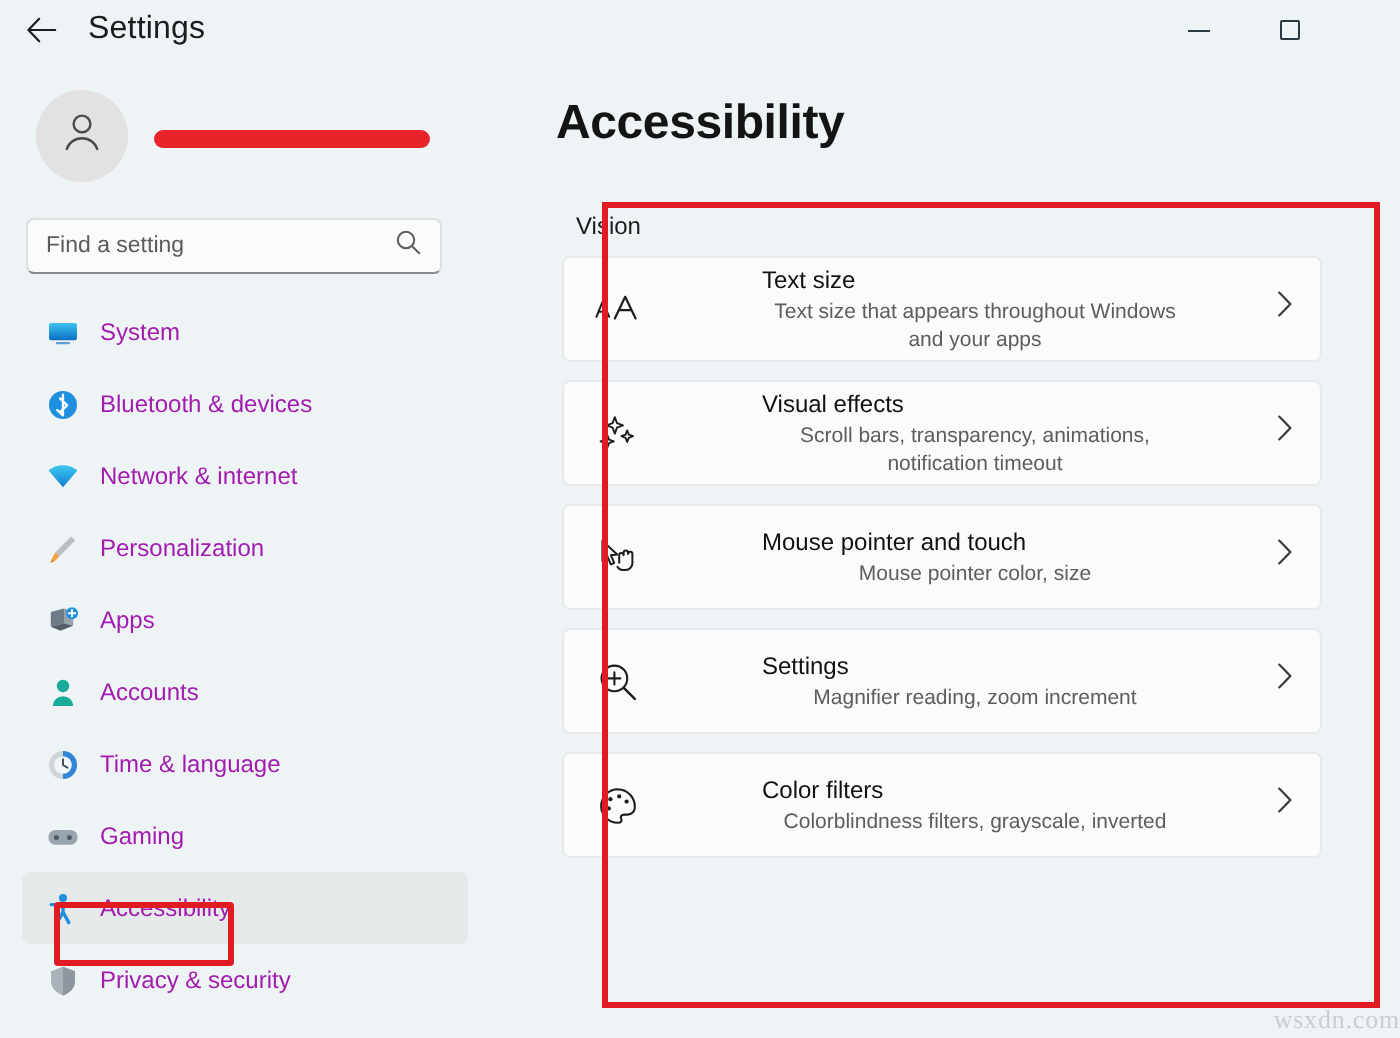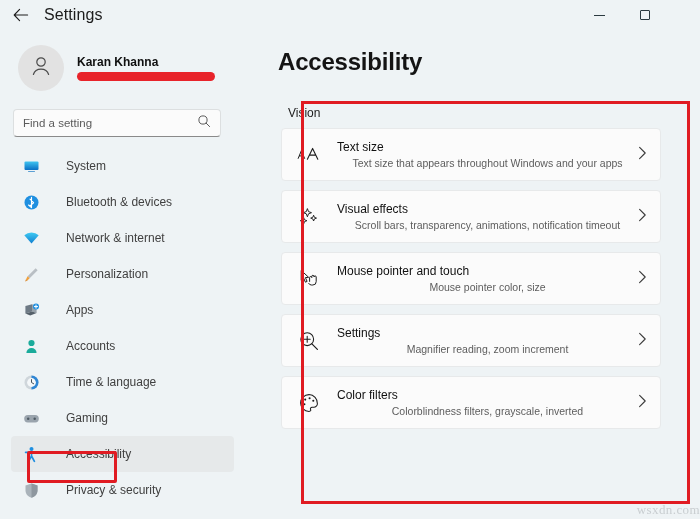--- a/index.html
+++ b/index.html
@@ -164,23 +164,23 @@
     position: relative;
     margin: 0 14px 0 11px;
   }
   .nav-item.selected { background: #e6e9ea; }
   .nav-item .ico {
     width: 18px; height: 18px;
     flex: 0 0 18px;
     display: flex; align-items: center; justify-content: center;
   }
   .nav-item .lbl {
-    margin-left: 26px;
+    margin-left: 10px;
     font-size: 12px;
-    color: #404040;
+    color: #a21caf;
     white-space: nowrap;
   }
 
   
   .hl-accessibility {
     position: absolute;
     left: 27px;
     top: 421px;
     width: 90px;
     height: 32px;
@@ -221,20 +221,21 @@
   .card {
     width: 380px;
     height: 53px;
     margin: 0 0 9px 7px;
     background: #fbfbfb;
     border: 1px solid #e7e9ea;
     border-radius: 4px;
     display: flex;
     align-items: center;
     padding: 0 11px 0 13px;
+    gap: 44px;
   }
   .card-ico {
     width: 28px;
     flex: 0 0 28px;
     display: flex;
     align-items: center;
     justify-content: center;
     color: #1d1d1d;
   }
   .card-text {
@@ -318,21 +319,20 @@
       <div class="account">
         <div class="avatar">
           <span>
             <svg width="26" height="26" viewBox="0 0 26 26">
               <circle cx="13" cy="9" r="4.2" fill="none" stroke="#4a4a4a" stroke-width="1.2"></circle>
               <path d="M5.4 21.5 a7.9 7.4 0 0 1 15.2 0" fill="none" stroke="#4a4a4a" stroke-width="1.2" stroke-linecap="round"></path>
             </svg>
           </span>
         </div>
         <div class="account-text">
-          <div class="account-name">Karan Khanna</div>
           <div class="redaction"></div>
         </div>
       </div>
 
       <div class="search-wrap">
         <div class="search-box">
           <input class="search-input" type="text" placeholder="Find a setting" style="">
           <span class="search-icon">
             <svg width="14" height="14" viewBox="0 0 14 14">
               <circle cx="6" cy="6" r="4.1" fill="none" stroke="#5b5b5b" stroke-width="1"></circle>

